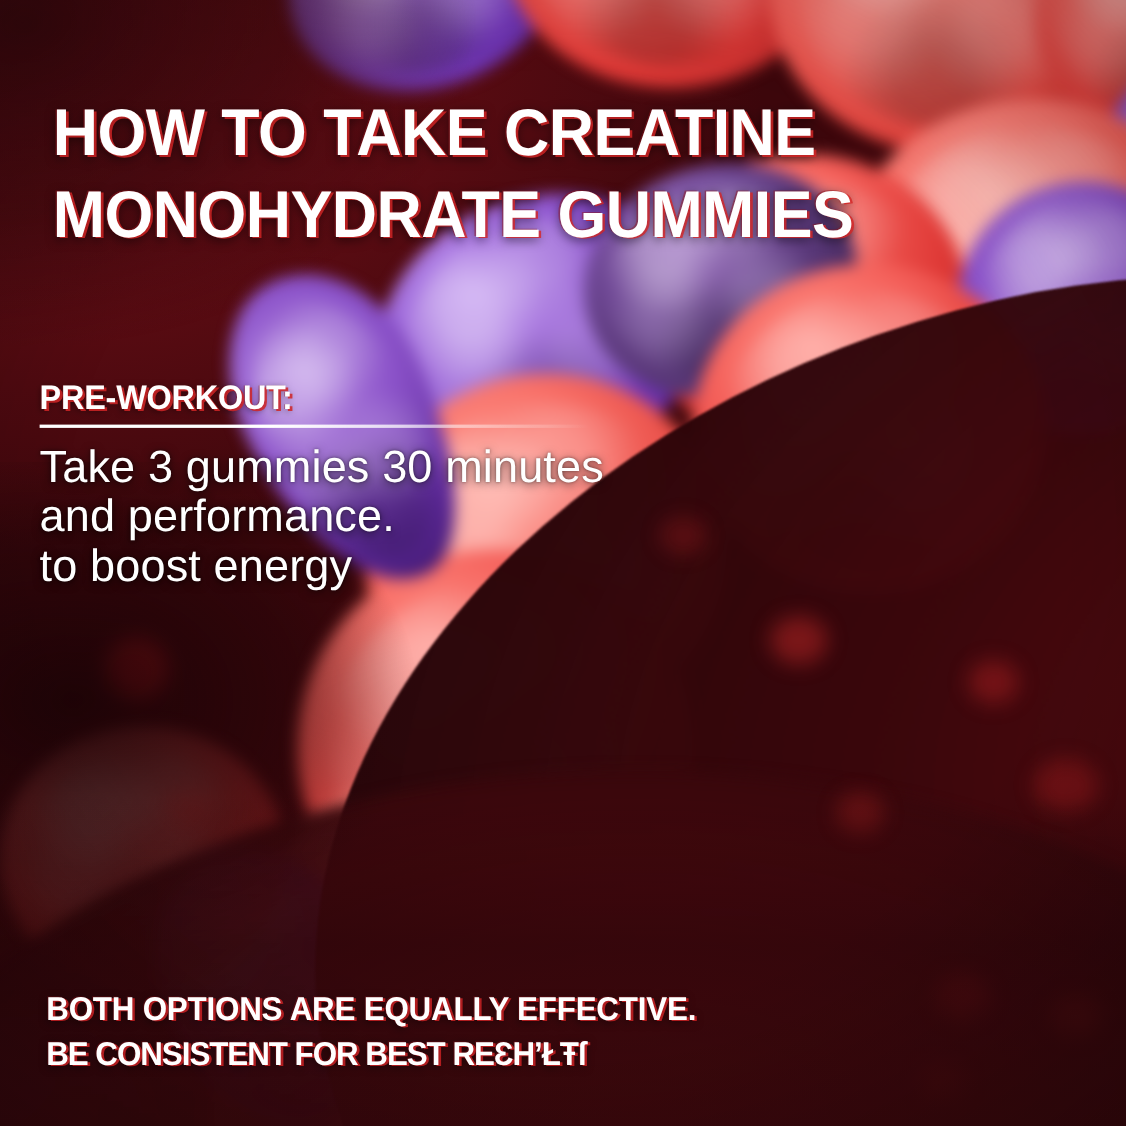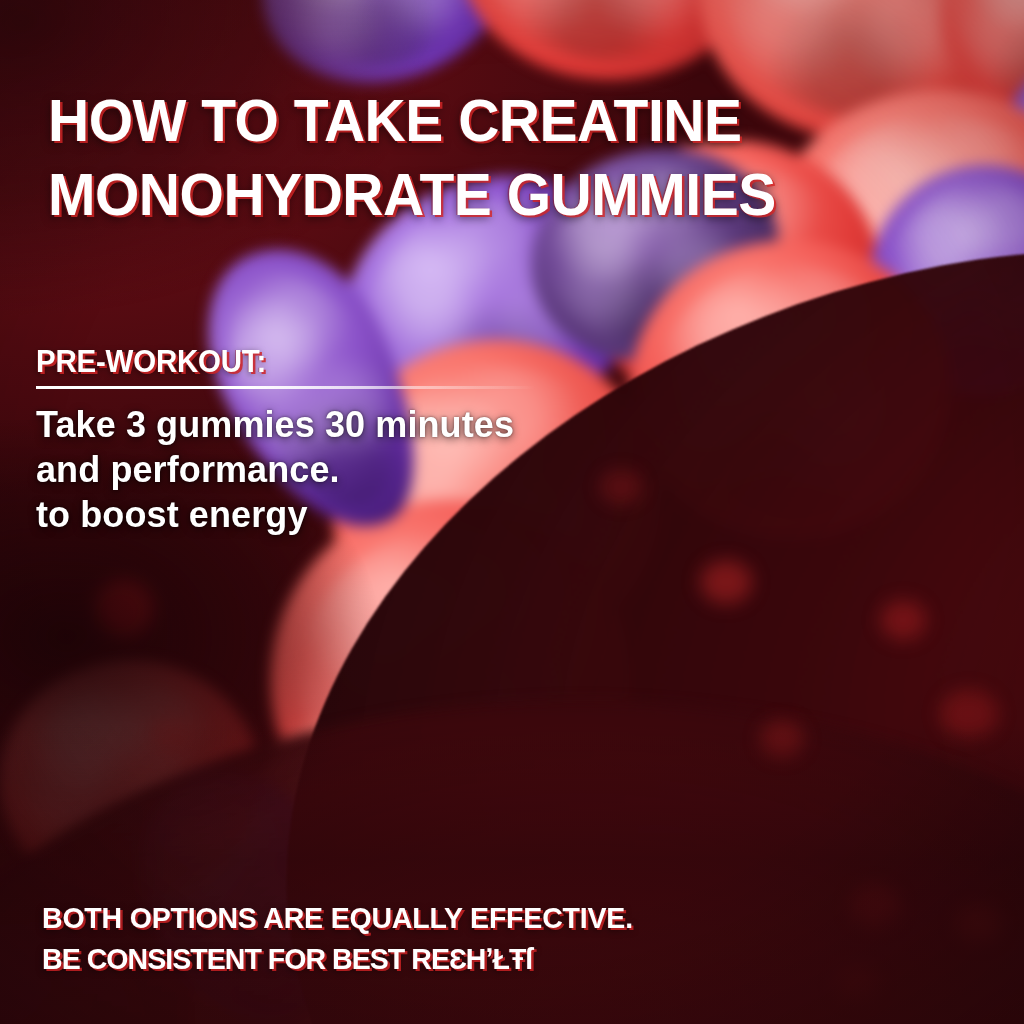--- a/index.html
+++ b/index.html
@@ -135,23 +135,23 @@
       0 2px 7px rgba(0,0,0,.55);
     margin: 0 0 6px 0;
   }
   .rule {
     height: 3px;
     border: 0;
     margin: 0 0 13px 0;
     background: linear-gradient(90deg, #ffffff 0%, #ffffff 42%, rgba(255,255,255,.72) 66%, rgba(255,255,255,.18) 92%, rgba(255,255,255,0) 100%);
   }
   .block-body {
-    font-size: 36px;
+    font-size: 41px;
     line-height: 45px;
-    font-weight: 700;
+    font-weight: 400;
     letter-spacing: 0.1px;
     text-shadow: 0 2px 9px rgba(0,0,0,.62), 0 0 3px rgba(0,0,0,.45);
   }
   .block-body .line { display: block; white-space: nowrap; }
 
   #pre-block  { left: 36px;  top: 296px; width: 500px; margin-top: 48px; }
   #post-block { left: 551px; top: 500px; width: 470px; }
 
   .footer {
     left: 42px;

